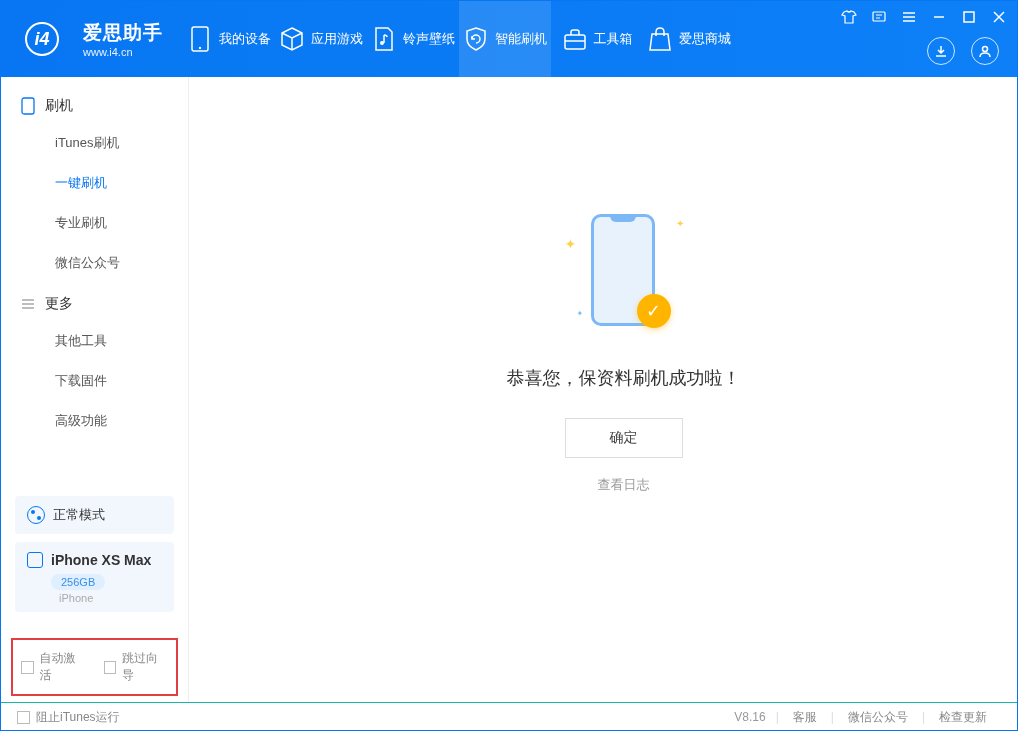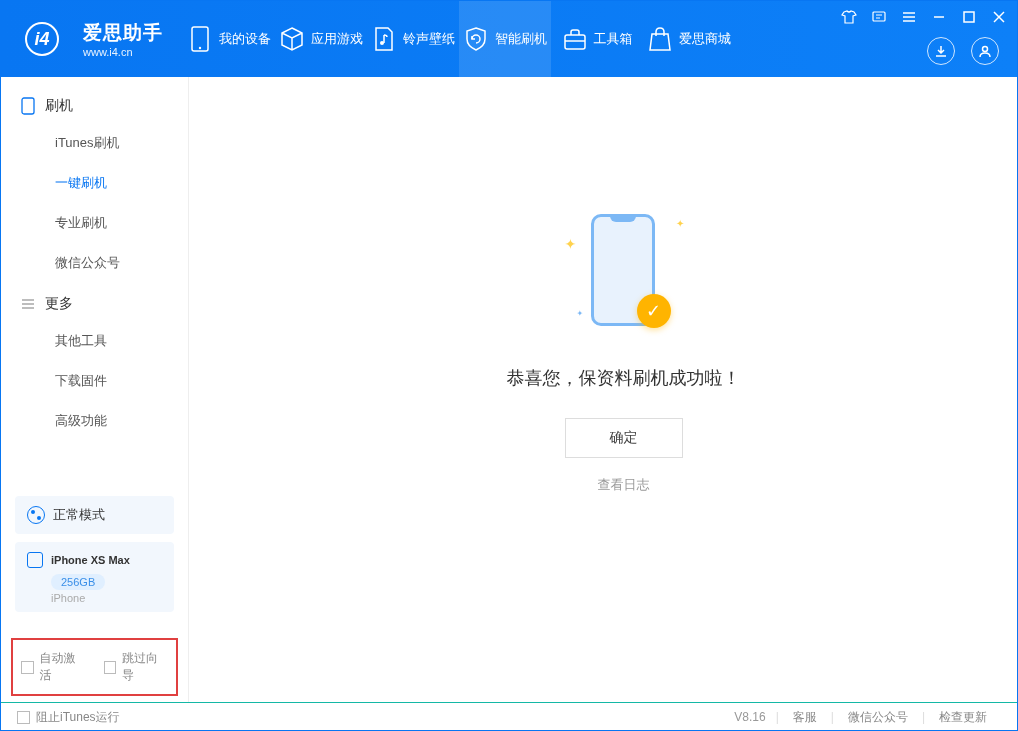--- a/index.html
+++ b/index.html
@@ -25,24 +25,24 @@
 .sb-section { padding: 0 20px 8px; display: flex; align-items: center; gap: 10px; color: #333; font-size: 14px; font-weight: 500; }
 .sb-item { padding: 11px 20px 11px 54px; font-size: 13px; color: #555; cursor: pointer; }
 .sb-item.active { color: #0876f2; }
 .sb-spacer { flex: 1; }
 .mode-box { margin: 8px 14px; padding: 10px 12px; background: #f2f7fd; border-radius: 4px; display: flex; align-items: center; gap: 8px; font-size: 13px; color: #333; }
 .mode-icon { width: 18px; height: 18px; border: 1.5px solid #0876f2; border-radius: 50%; position: relative; }
 .mode-icon::before, .mode-icon::after { content: ""; position: absolute; background: #0876f2; border-radius: 50%; width: 4px; height: 4px; }
 .mode-icon::before { top: 3px; left: 3px; }
 .mode-icon::after { bottom: 3px; right: 3px; }
 .device-box { margin: 0 14px 14px; padding: 10px 12px 8px; background: #f2f7fd; border-radius: 4px; }
-.device-row { display: flex; align-items: center; gap: 8px; font-size: 11px; font-weight: 600; color: #333; }
+.device-row { display: flex; align-items: center; gap: 8px; font-size: 14px; font-weight: 600; color: #333; }
 .device-phone-icon { width: 16px; height: 16px; border: 1.5px solid #0876f2; border-radius: 3px; }
 .device-badge { display: inline-block; margin: 6px 0 2px 24px; padding: 2px 10px; background: #e0efff; color: #3a8fe8; border-radius: 10px; font-size: 11px; }
-.device-type { margin-left: 24px; font-size: 11px; color: #aaa; }
+.device-type { margin-left: 32px; font-size: 11px; color: #aaa; }
 .bottom-checks { border: 2px solid #e04040; margin: 12px 10px 6px; padding: 10px 8px; display: flex; gap: 18px; align-items: center; }
 .chk { display: flex; align-items: center; gap: 6px; font-size: 12px; color: #888; cursor: pointer; }
 .chk-box { width: 13px; height: 13px; border: 1px solid #bbb; background: #fff; }
 
 .main { flex: 1; position: relative; display: flex; flex-direction: column; align-items: center; justify-content: center; padding-bottom: 80px; }
 .success-illus { position: relative; width: 150px; height: 140px; margin-bottom: 20px; }
 .phone-shape { position: absolute; left: 42px; top: 8px; width: 64px; height: 112px; border: 3px solid #7cb8f5; border-radius: 10px; background: #e8f2fd; }
 .phone-notch { position: absolute; top: -3px; left: 50%; transform: translateX(-50%); width: 26px; height: 8px; background: #7cb8f5; border-radius: 0 0 6px 6px; }
 .check-badge { position: absolute; right: 28px; bottom: 18px; width: 34px; height: 34px; background: #ffb400; border-radius: 50%; display: flex; align-items: center; justify-content: center; color: #fff; font-size: 18px; box-shadow: 0 2px 6px rgba(255,180,0,0.4); }
 .sparkle { position: absolute; color: #ffd24d; font-size: 14px; }

